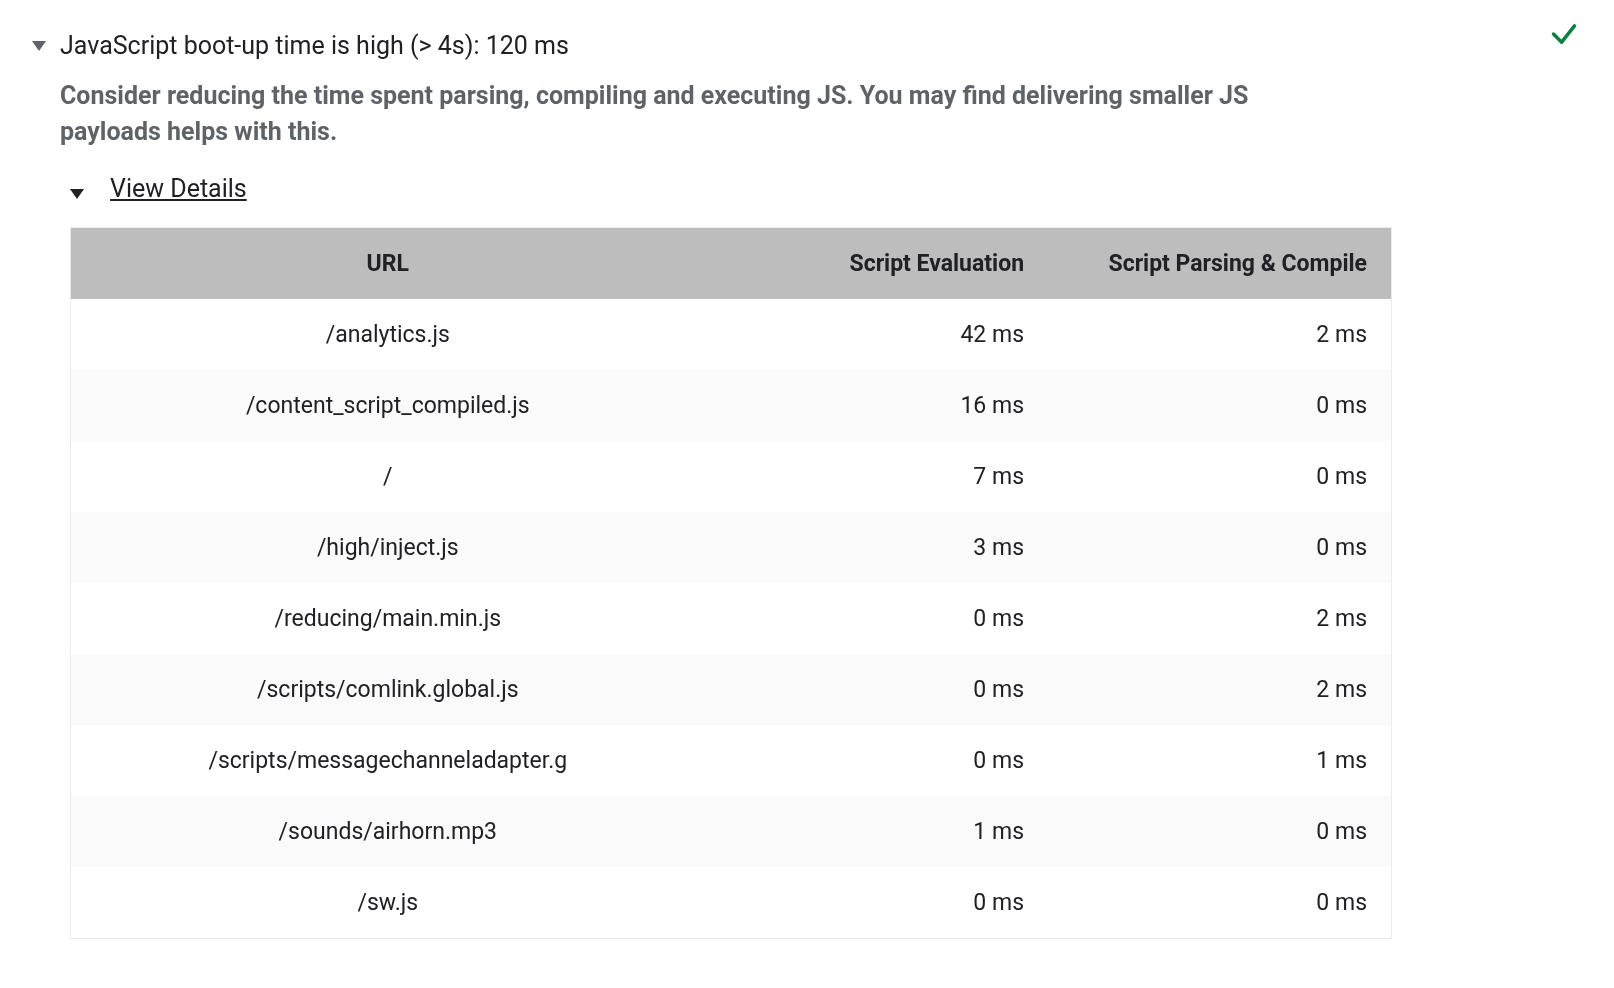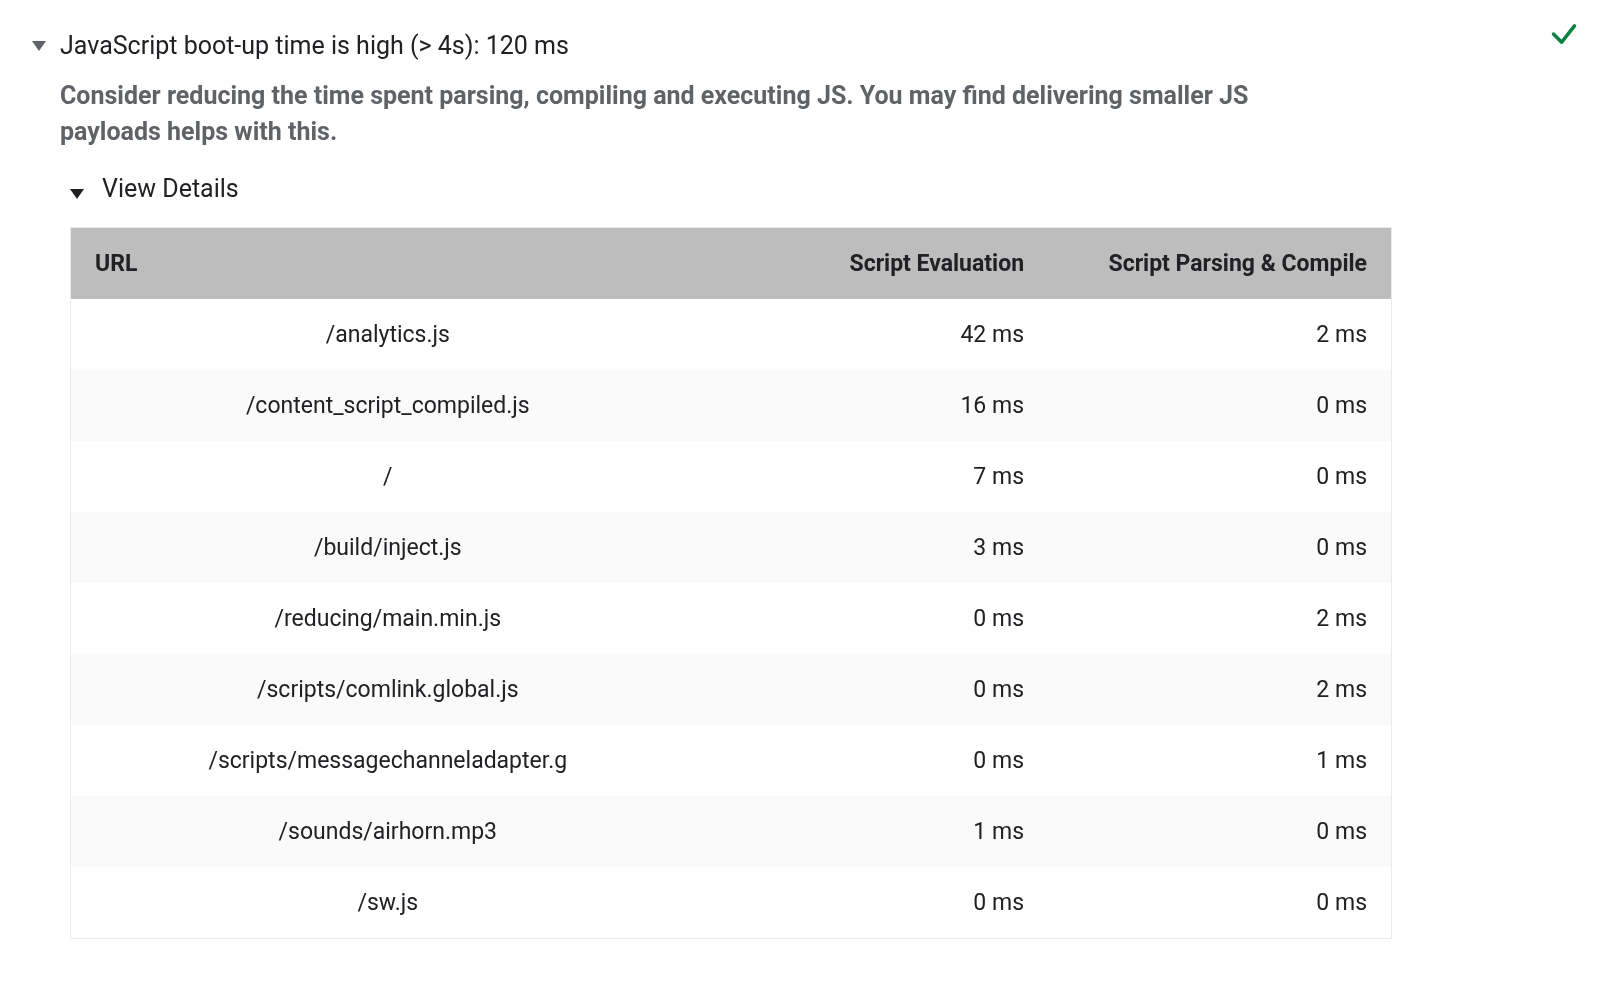--- a/index.html
+++ b/index.html
@@ -62,37 +62,38 @@
   .details-toggle {
     display: flex;
     align-items: center;
     cursor: pointer;
     user-select: none;
   }
   .details-label {
     font-size: 25px;
     color: #202124;
     font-weight: 400;
-    margin-left: 4px;
+    margin-left: 12px;
+    text-decoration: underline;
   }
   .tbl {
     margin-top: 24px;
     border-collapse: collapse;
     width: 1322px;
     border: 1px solid #ebebeb;
   }
   .tbl thead th {
     background: #bdbdbd;
     font-weight: 700;
     font-size: 23px;
     color: #202124;
     padding: 22px 24px;
     text-align: right;
   }
-  .tbl thead th:first-child { text-align: left; padding-left: 24px; }
+  .tbl thead th:first-child { text-align: center; padding-left: 24px; }
   .tbl tbody td {
     font-size: 23px;
     color: #202124;
     padding: 22px 24px;
     text-align: right;
     border: none;
   }
   .tbl tbody td:first-child { text-align: center; padding-left: 24px; }
   .tbl tbody tr:nth-child(odd)  { background: #ffffff; }
   .tbl tbody tr:nth-child(even) { background: #fafafa; }
@@ -145,21 +146,21 @@
           <td>/content_script_compiled.js</td>
           <td>16 ms</td>
           <td>0 ms</td>
         </tr>
         <tr>
           <td>/</td>
           <td>7 ms</td>
           <td>0 ms</td>
         </tr>
         <tr>
-          <td>/build/inject.js</td>
+          <td>/high/inject.js</td>
           <td>3 ms</td>
           <td>0 ms</td>
         </tr>
         <tr>
           <td>/reducing/main.min.js</td>
           <td>0 ms</td>
           <td>2 ms</td>
         </tr>
         <tr>
           <td>/scripts/comlink.global.js</td>

